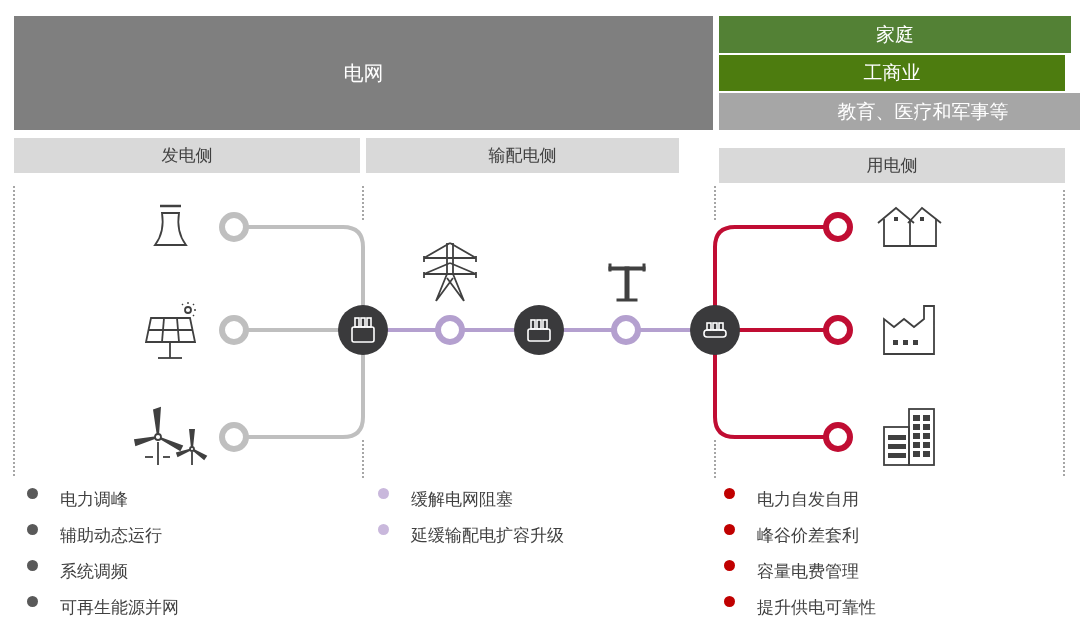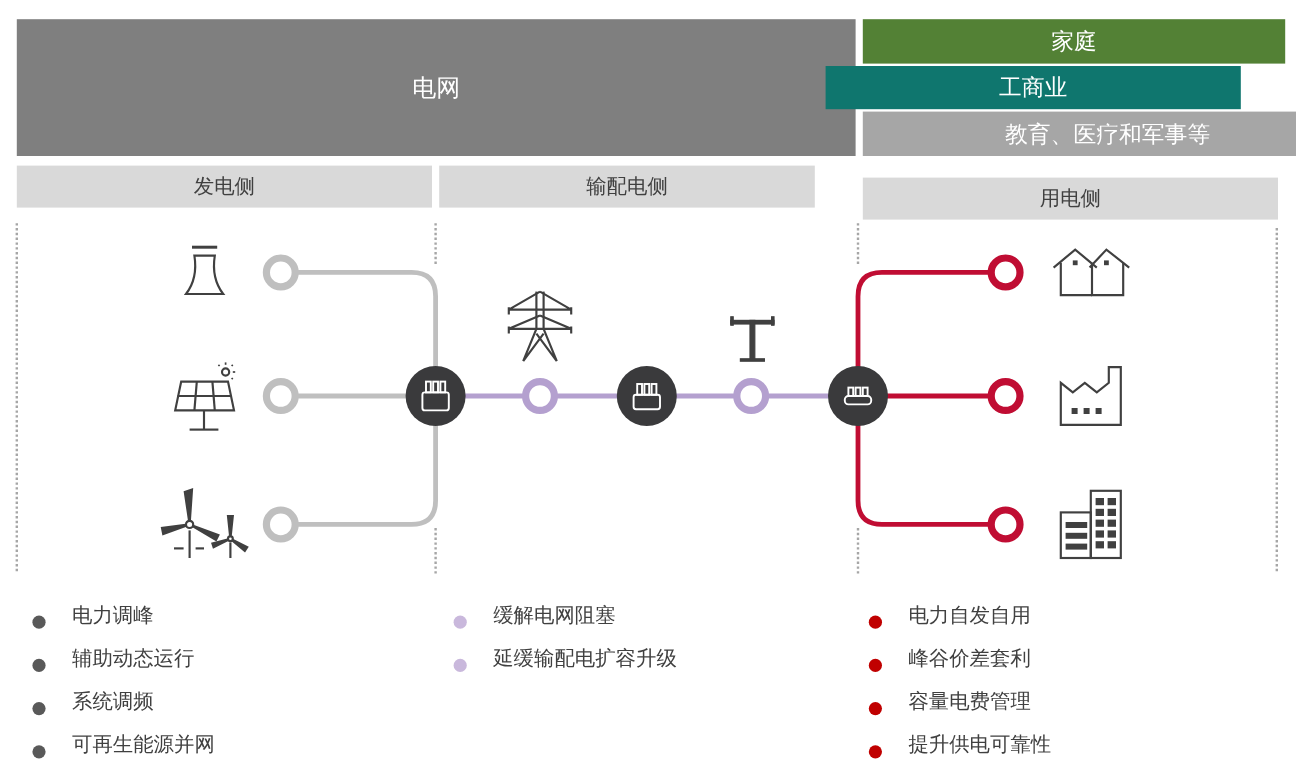--- a/index.html
+++ b/index.html
@@ -1,25 +1,25 @@
 <!DOCTYPE html>
 <html><head>
 <meta charset="utf-8">
 <style>
   html,body{margin:0;padding:0;background:#ffffff;}
   body{width:1080px;height:637px;position:relative;overflow:hidden;font-family:"DejaVu Sans","Liberation Sans",sans-serif;}
   .box{position:absolute;display:flex;align-items:center;justify-content:center;box-sizing:border-box;}
   .grid{left:14px;top:16px;width:699px;height:114px;background:#7f7f7f;color:#fff;font-size:20px;}
   .seg{top:138px;height:35px;background:#d9d9d9;color:#404040;font-size:17px;}
   .home{left:719px;top:16px;width:352px;height:37px;background:#538135;color:#fff;font-size:19px;}
-  .ci{left:688px;top:55px;width:346px;height:36px;background:#0f766e;color:#fff;font-size:19px;}
+  .ci{left:719px;top:55px;width:346px;height:36px;background:#4d7c0f;color:#fff;font-size:19px;}
   .edu{left:719px;top:93px;width:408px;height:37px;background:#a6a6a6;color:#fff;font-size:19px;}
   svg.diagram{position:absolute;left:0;top:0;}
   .list{position:absolute;margin:0;padding:0;list-style:none;}
-  .list li{height:36px;display:flex;align-items:flex-end;font-size:17px;color:#404040;}
+  .list li{height:36px;display:flex;align-items:flex-start;font-size:17px;color:#404040;}
   .dot{width:11px;height:11px;border-radius:50%;display:inline-block;margin-right:22px;}
 </style>
 </head>
 <body>
 
 <div class="box grid">
     <span>电网</span>
   </div>
 <div class="box home">
     <span>家庭</span>

